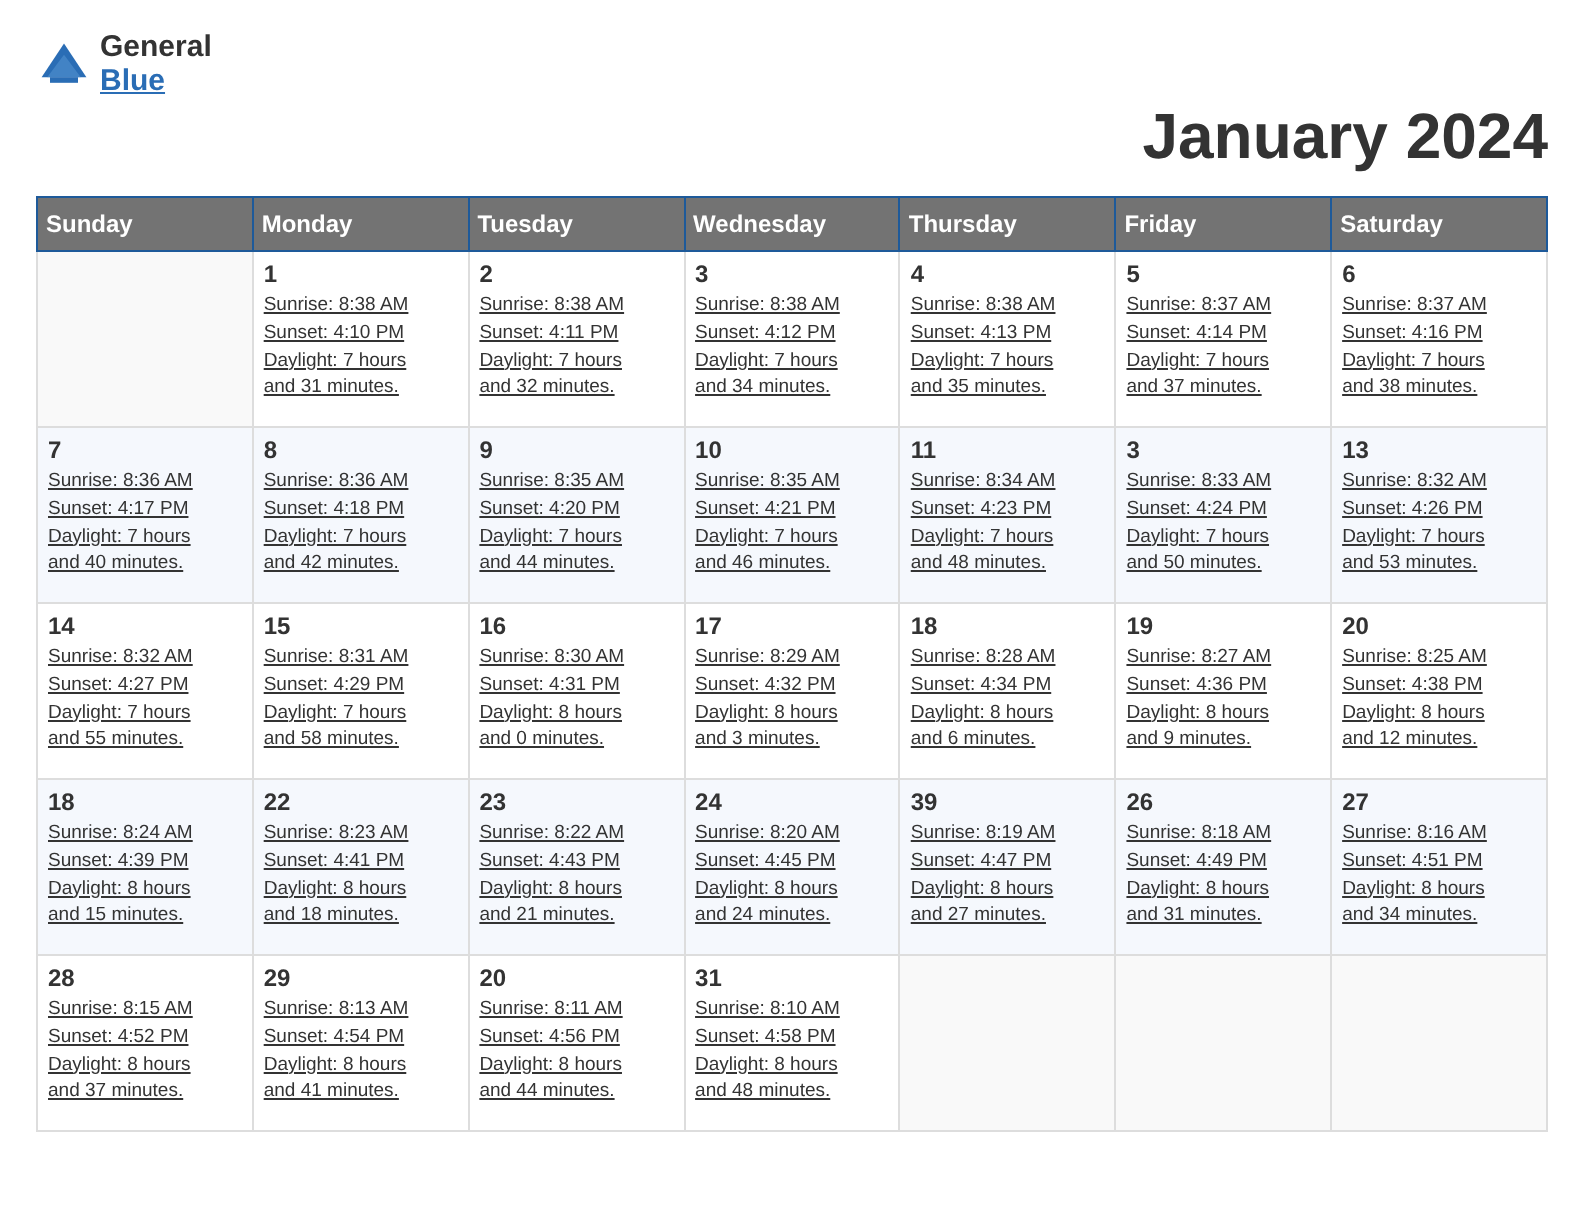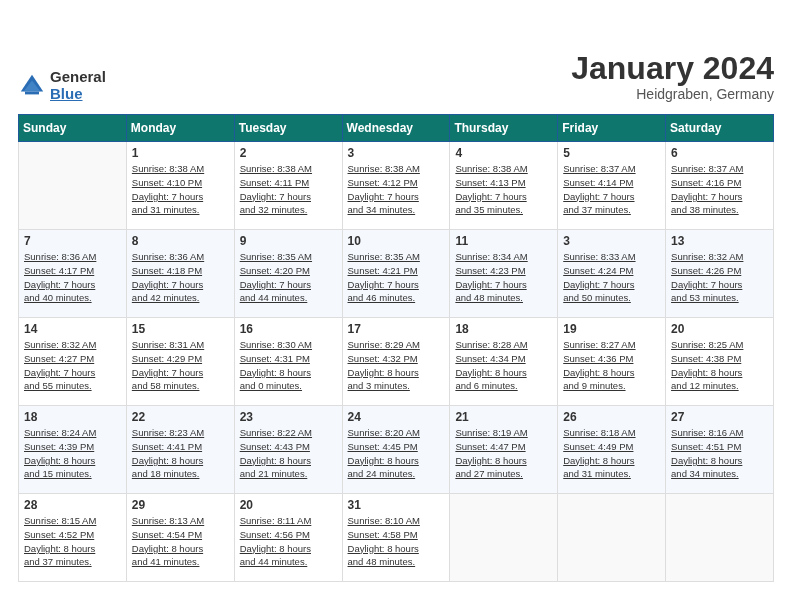--- a/index.html
+++ b/index.html
@@ -12,21 +12,21 @@
     }
     .page {
       width: 792px;
       min-height: 612px;
       padding: 16px 18px 10px 18px;
       background: #fff;
     }
     .header {
       display: flex;
       justify-content: space-between;
-      align-items: flex-end;
+      align-items: flex-start;
       margin-bottom: 12px;
     }
     .logo {
       display: flex;
       align-items: center;
       gap: 4px;
     }
     .logo-text {
       display: flex;
       flex-direction: column;
@@ -60,21 +60,21 @@
     .location {
       font-size: 14px;
       color: #555;
     }
     table {
       width: 100%;
       border-collapse: collapse;
       table-layout: fixed;
     }
     thead tr th {
-      background: #0f766e;
+      background: #737373;
       color: #fff;
       font-size: 12px;
       font-weight: bold;
       padding: 6px 4px;
       text-align: left;
       border: 1px solid #1e5a9a;
     }
     tbody tr td {
       vertical-align: top;
       padding: 4px 5px;
@@ -115,21 +115,20 @@
         <polygon points="20,12 32,28 8,28" fill="#5a9ad5" opacity="0.5"></polygon>
         <rect x="10" y="28" width="20" height="4" fill="#2a6db5"></rect>
       </svg>
       <div class="logo-text">
         <span class="logo-general">General</span>
         <span class="logo-blue">Blue</span>
       </div>
     </div>
     <div class="title-block">
       <div class="month-title">January 2024</div>
-      <div class="location">Heidgraben, Germany</div>
     </div>
   </div>
 
   <table>
     <thead>
       <tr id="weekday-header">
           <th>Sunday</th>
           <th>Monday</th>
           <th>Tuesday</th>
           <th>Wednesday</th>
@@ -237,21 +236,21 @@
           </td>
           <td>
             <span class="day-num">23</span>
             <div class="day-info">Sunrise: 8:22 AM<br>Sunset: 4:43 PM<br>Daylight: 8 hours<br>and 21 minutes.</div>
           </td>
           <td>
             <span class="day-num">24</span>
             <div class="day-info">Sunrise: 8:20 AM<br>Sunset: 4:45 PM<br>Daylight: 8 hours<br>and 24 minutes.</div>
           </td>
           <td>
-            <span class="day-num">21</span>
+            <span class="day-num">39</span>
             <div class="day-info">Sunrise: 8:19 AM<br>Sunset: 4:47 PM<br>Daylight: 8 hours<br>and 27 minutes.</div>
           </td>
           <td>
             <span class="day-num">26</span>
             <div class="day-info">Sunrise: 8:18 AM<br>Sunset: 4:49 PM<br>Daylight: 8 hours<br>and 31 minutes.</div>
           </td>
           <td>
             <span class="day-num">27</span>
             <div class="day-info">Sunrise: 8:16 AM<br>Sunset: 4:51 PM<br>Daylight: 8 hours<br>and 34 minutes.</div>
           </td>

